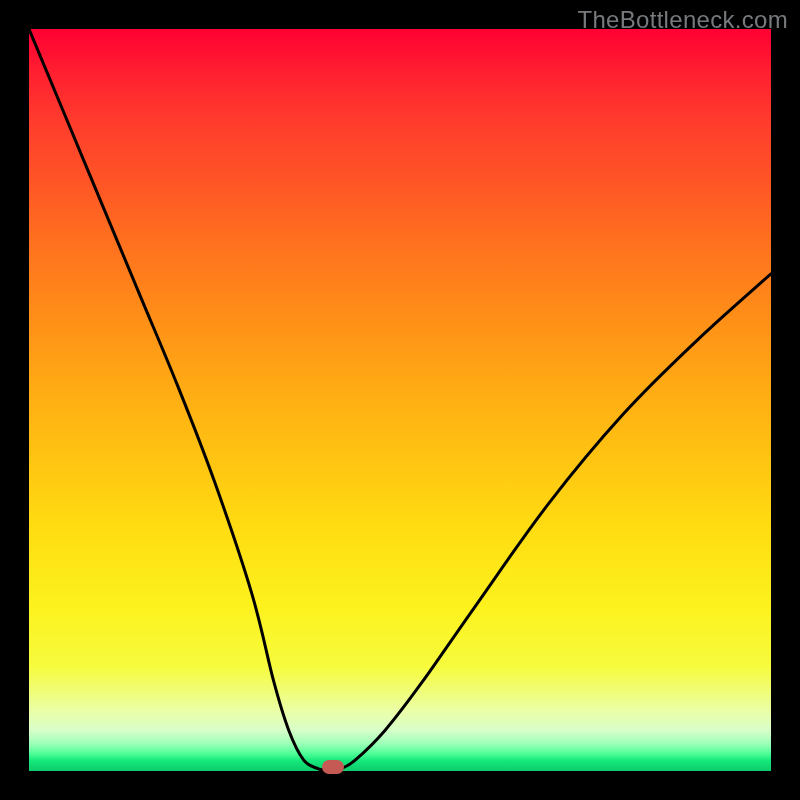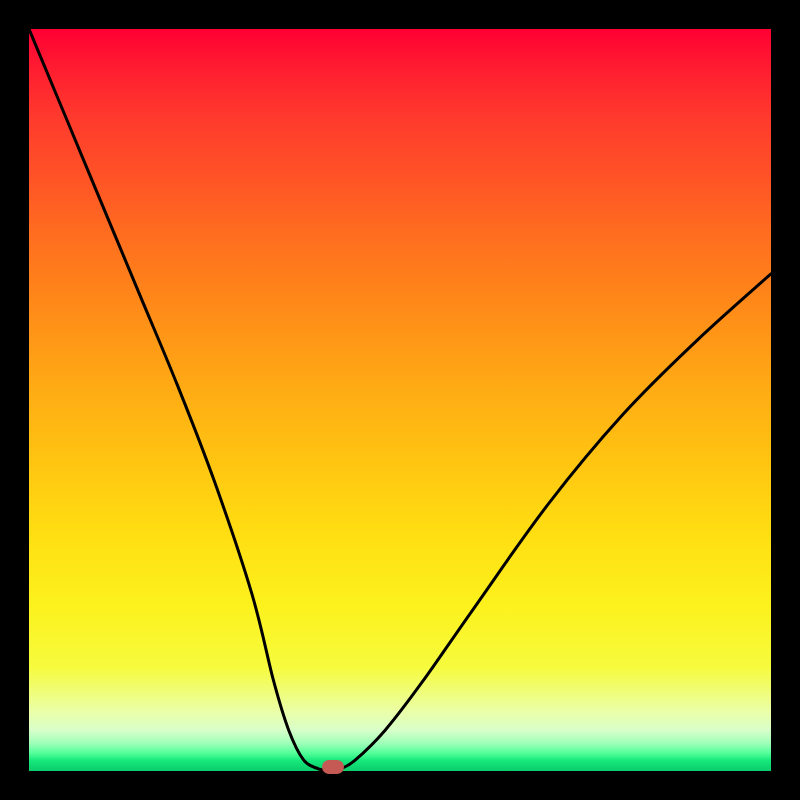--- a/index.html
+++ b/index.html
@@ -69,19 +69,20 @@
     height: 14px;
     border-radius: 7px;
     background: #c55a55;
     transform: translate(-50%, -50%);
   }
 </style>
 </head>
 <body>
 
 <div class="frame">
+  <div class="watermark">TheBottleneck.com</div>
   <div class="plot-area">
     <svg class="curve" viewBox="0 0 742 742" preserveAspectRatio="none">
       <path id="curvePath" fill="none" stroke="#000" stroke-width="3" stroke-linecap="round" stroke-linejoin="round" d="M 0.00 0.00 C 6.68 16.03, 23.74 56.99, 37.10 89.04 C 50.46 121.09, 60.84 146.03, 74.20 178.08 C 87.56 210.13, 97.94 235.07, 111.30 267.12 C 124.66 299.17, 135.04 322.77, 148.40 356.16 C 161.76 389.55, 172.14 415.22, 185.50 452.62 C 198.86 490.02, 211.92 527.86, 222.60 563.92 C 233.28 599.98, 238.18 628.25, 244.86 652.96 C 251.54 677.67, 254.36 687.17, 259.70 701.19 C 265.04 715.21, 269.20 723.92, 274.54 730.87 C 279.88 737.82, 285.37 738.04, 289.38 739.77 C 293.39 741.51, 294.13 740.38, 296.80 740.52 C 299.47 740.65, 301.55 740.65, 304.22 740.52 C 306.89 740.38, 307.63 741.51, 311.64 739.77 C 315.65 738.04, 318.47 737.82, 326.48 730.87 C 334.49 723.92, 344.14 715.21, 356.16 701.19 C 368.18 687.17, 377.23 675.00, 393.26 652.96 C 409.29 630.92, 422.49 610.81, 445.20 578.76 C 467.91 546.71, 492.69 509.61, 519.40 474.88 C 546.11 440.15, 566.89 415.22, 593.60 385.84 C 620.31 356.46, 641.09 337.02, 667.80 311.64 C 694.51 286.26, 728.64 256.88, 742.00 244.86"></path>
     </svg>
     <div id="marker" class="marker" style="left: 304.22px; top: 738.29px;"></div>
   </div>
 </div>
 
 </body></html>

